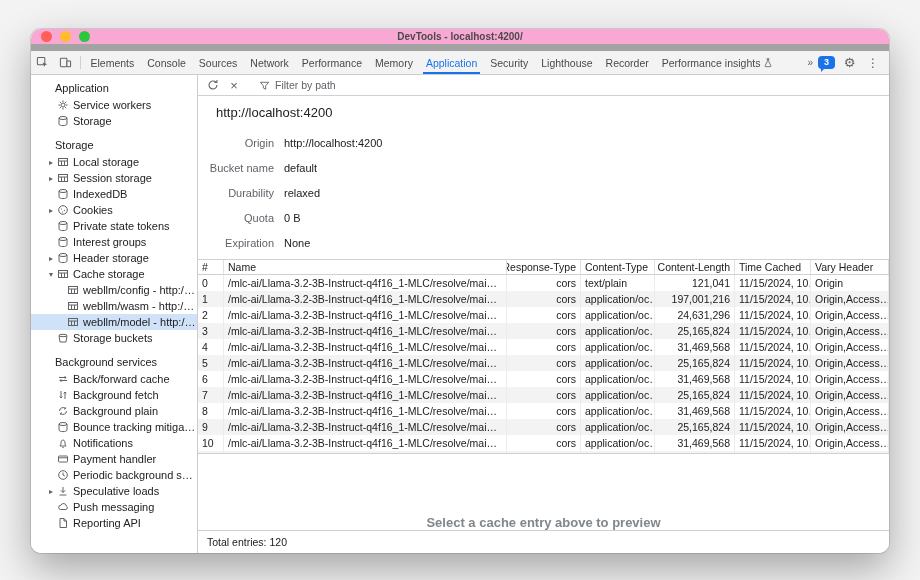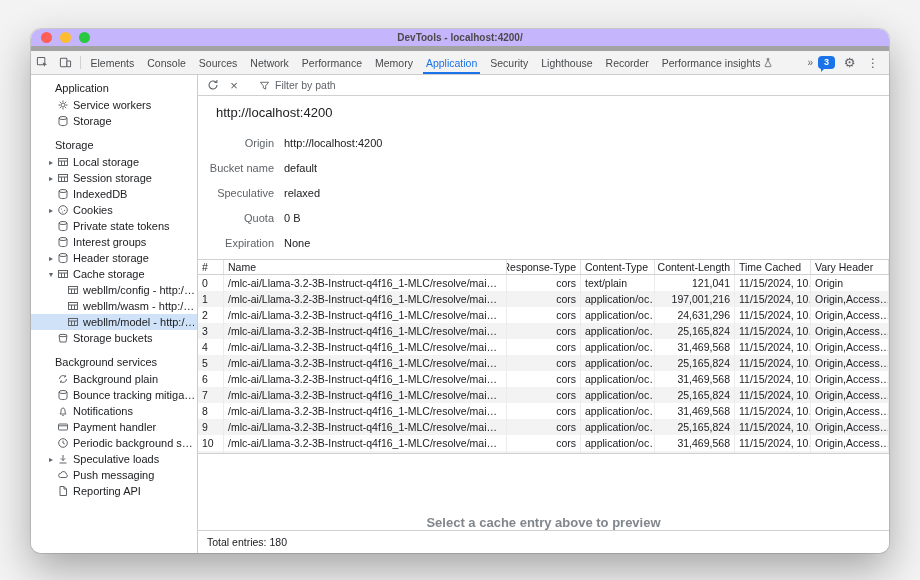--- a/index.html
+++ b/index.html
@@ -11,21 +11,21 @@
     position:relative;
   }
   .window {
     position:absolute; left:31px; top:29px; width:858px; height:524px;
     background:#fff; border-radius:10px; overflow:hidden;
     box-shadow:0 16px 40px rgba(0,0,0,.32), 0 0 0 1px rgba(0,0,0,.12);
     display:flex; flex-direction:column;
   }
   
   .titlebar {
-    flex:none; height:22px; background:#c4b5fd; border-bottom:5px solid #a3a3a3;
+    flex:none; height:22px; background:#f9a8d4; border-bottom:7px solid #a3a3a3;
     display:flex; align-items:center; justify-content:center; position:relative;
   }
   .lights { position:absolute; left:10px; top:0; bottom:0; display:flex; align-items:center; gap:8px; }
   .light { width:11px; height:11px; border-radius:50%; }
   .light.red{ background:#ff5f57; } .light.yellow{ background:#febc2e; } .light.green{ background:#28c840; }
   .wtitle { font-size:10px; font-weight:700; color:#4a4a4a; }
   
   .tabbar {
     flex:none; height:24px; background:#f3f3f3; border-bottom:1px solid #ccc;
     display:flex; align-items:stretch; white-space:nowrap; overflow:hidden;
@@ -319,20 +319,38 @@
               </span>
               <span class="lbl">Storage buckets</span>
             </div>
           </div>
           <div class="sec">
             <div class="sec-title">Background services</div>
             <div class="row">
               <span class="arw"></span>
               <span class="ic">
                 <svg width="12" height="12" viewBox="0 0 12 12" fill="none" stroke="#5f6368" stroke-width="1">
+                  <path d="M2 4.5h7M9 4.5L7.6 3.1M9 4.5L7.6 5.9M10 7.5H3M3 7.5l1.4-1.4M3 7.5l1.4 1.4"></path>
+                </svg>
+              </span>
+              <span class="lbl">Back/forward cache</span>
+            </div>
+            <div class="row">
+              <span class="arw"></span>
+              <span class="ic">
+                <svg width="12" height="12" viewBox="0 0 12 12" fill="none" stroke="#5f6368" stroke-width="1">
+                  <path d="M4 2v7M4 9L2.6 7.6M4 9l1.4-1.4M8 10V3M8 3L6.6 4.4M8 3l1.4 1.4"></path>
+                </svg>
+              </span>
+              <span class="lbl">Background fetch</span>
+            </div>
+            <div class="row">
+              <span class="arw"></span>
+              <span class="ic">
+                <svg width="12" height="12" viewBox="0 0 12 12" fill="none" stroke="#5f6368" stroke-width="1">
                   <path d="M2.5 6a3.5 3.5 0 0 1 6-2.4M9.5 6a3.5 3.5 0 0 1-6 2.4"></path>
                   <path d="M8.2 2.2l.4 1.5-1.5.4M3.8 9.8l-.4-1.5 1.5-.4"></path>
                 </svg>
               </span>
               <span class="lbl">Background plain</span>
             </div>
             <div class="row">
               <span class="arw"></span>
               <span class="ic">
                 <svg width="12" height="12" viewBox="0 0 12 12" fill="none" stroke="#5f6368" stroke-width="1">
@@ -429,21 +447,21 @@
       <div class="details">
           <div class="drow">
             <span class="dlabel">Origin</span>
             <span class="dvalue">http://localhost:4200</span>
           </div>
           <div class="drow">
             <span class="dlabel">Bucket name</span>
             <span class="dvalue">default</span>
           </div>
           <div class="drow">
-            <span class="dlabel">Speculative</span>
+            <span class="dlabel">Durability</span>
             <span class="dvalue">relaxed</span>
           </div>
           <div class="drow">
             <span class="dlabel">Quota</span>
             <span class="dvalue">0 B</span>
           </div>
           <div class="drow">
             <span class="dlabel">Expiration</span>
             <span class="dvalue">None</span>
           </div>
@@ -567,17 +585,17 @@
             <div class="td" style="width: 76px; flex: 0 0 auto;">11/15/2024, 10…</div>
             <div class="td" style="width: 78px; flex: 0 0 auto;">Origin,Access…</div>
           </div>
         </div>
 
       <div class="preview">
         <span class="preview-msg">Select a cache entry above to preview</span>
       </div>
 
       <div class="statusbar">
-        <span>Total entries: 180</span>
+        <span>Total entries: 120</span>
       </div>
     </div>
   </div>
 </div>
 
 </body></html>

